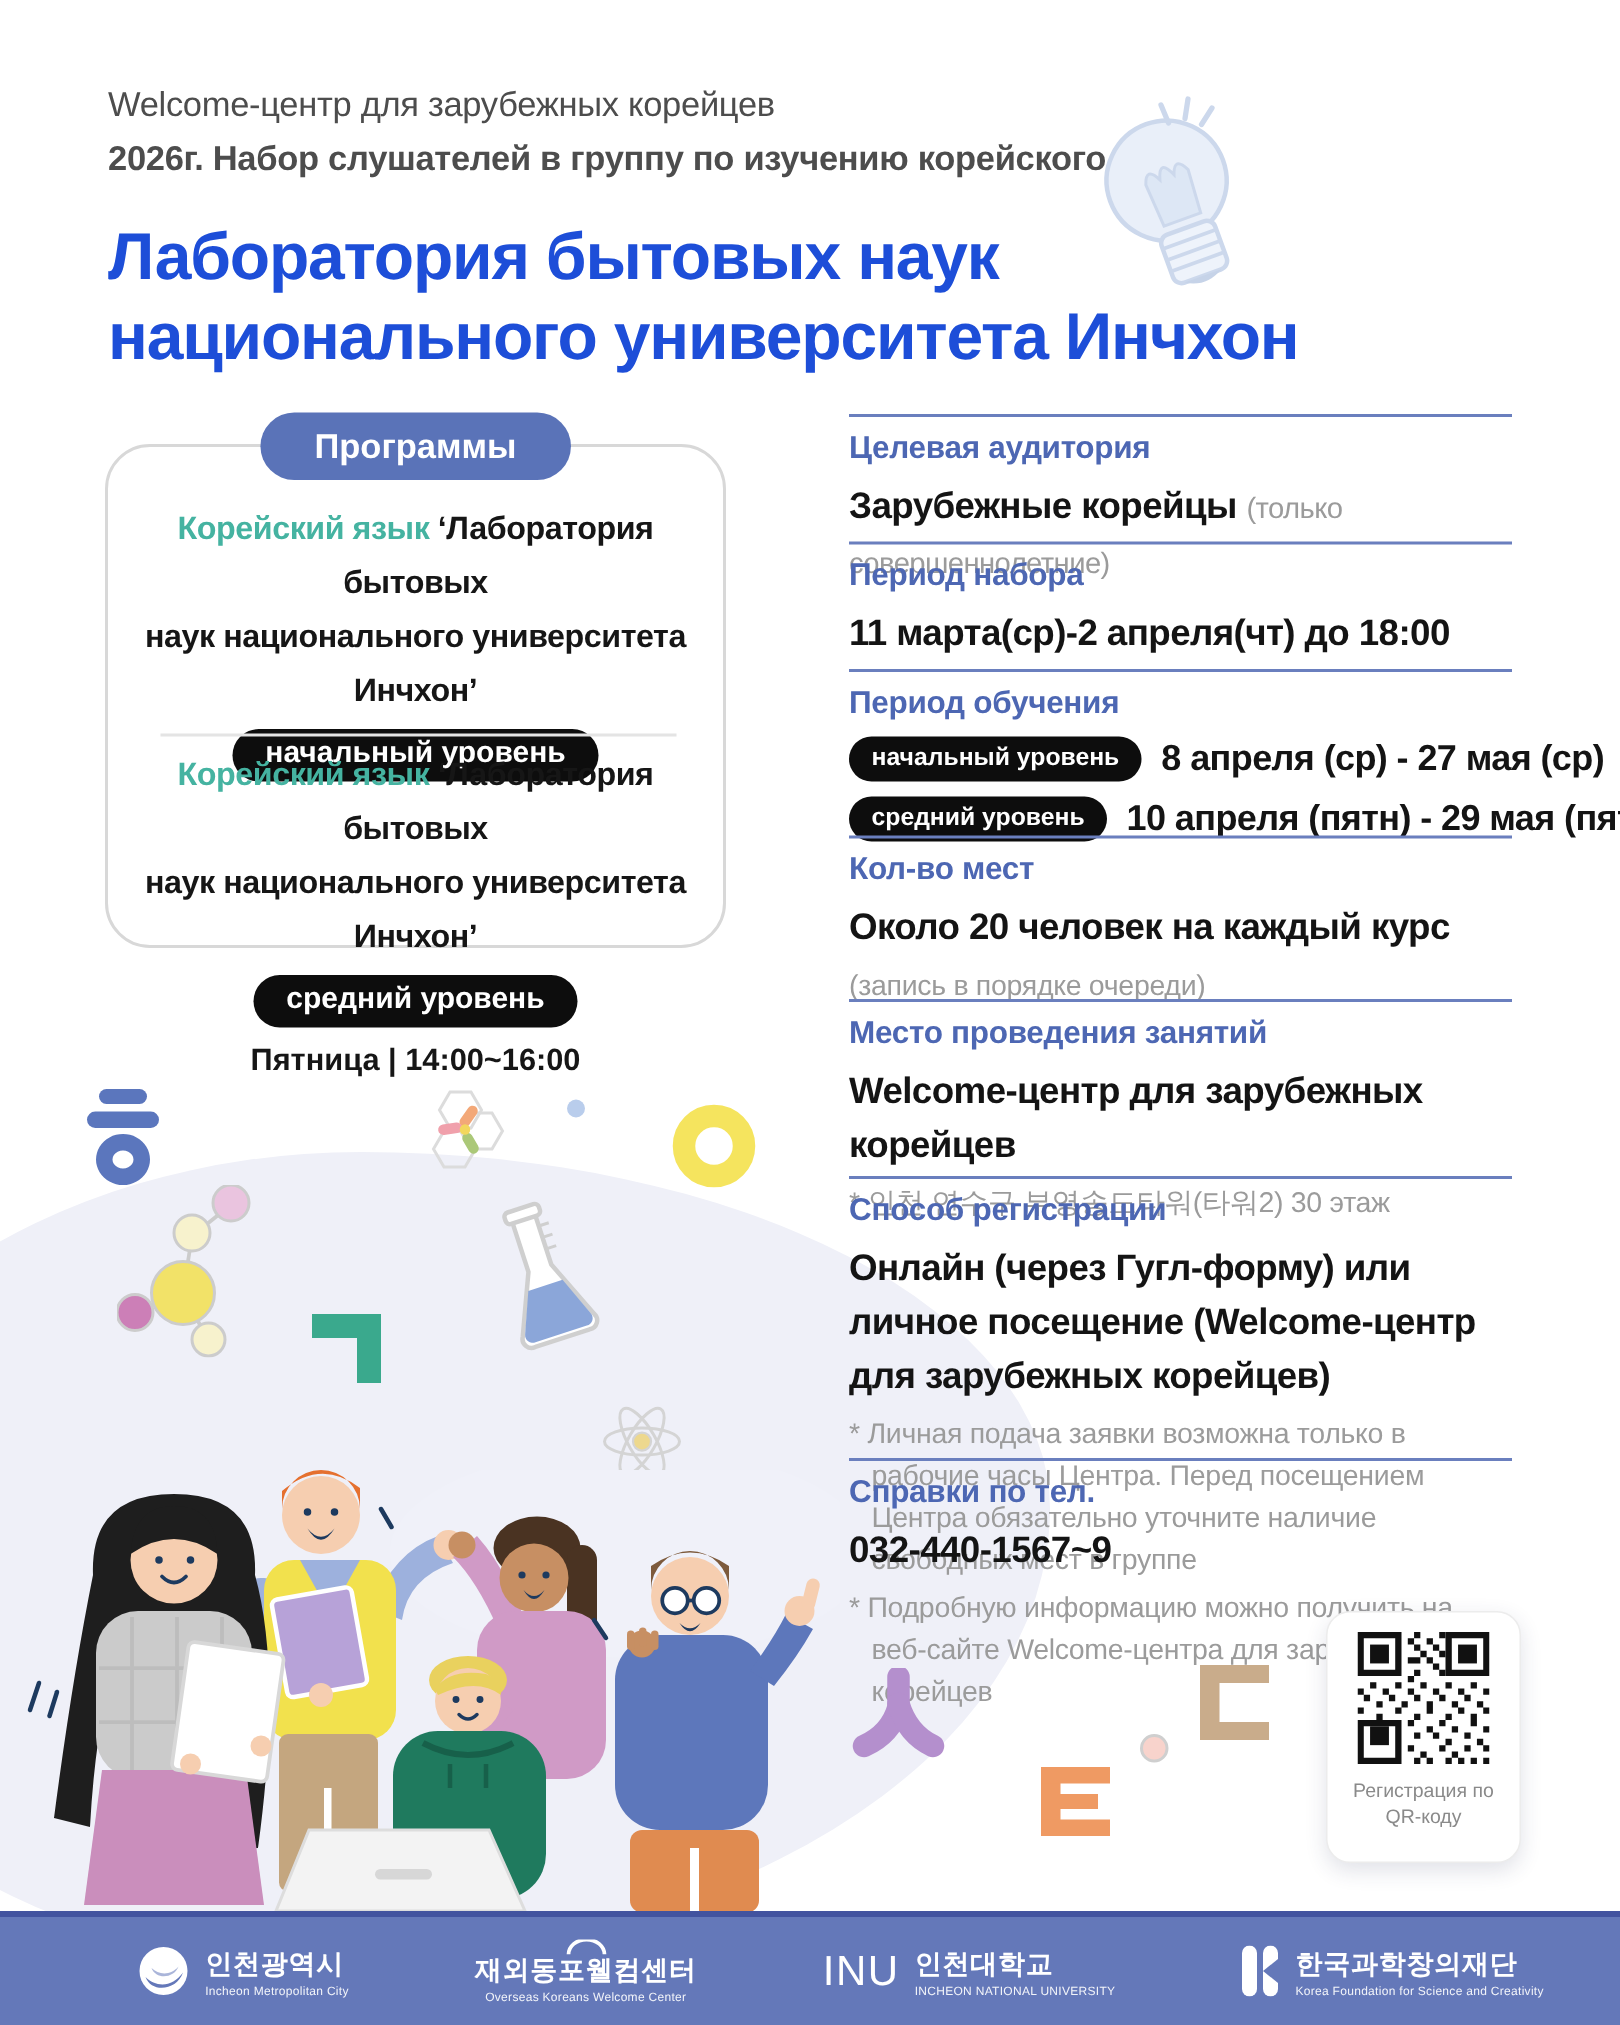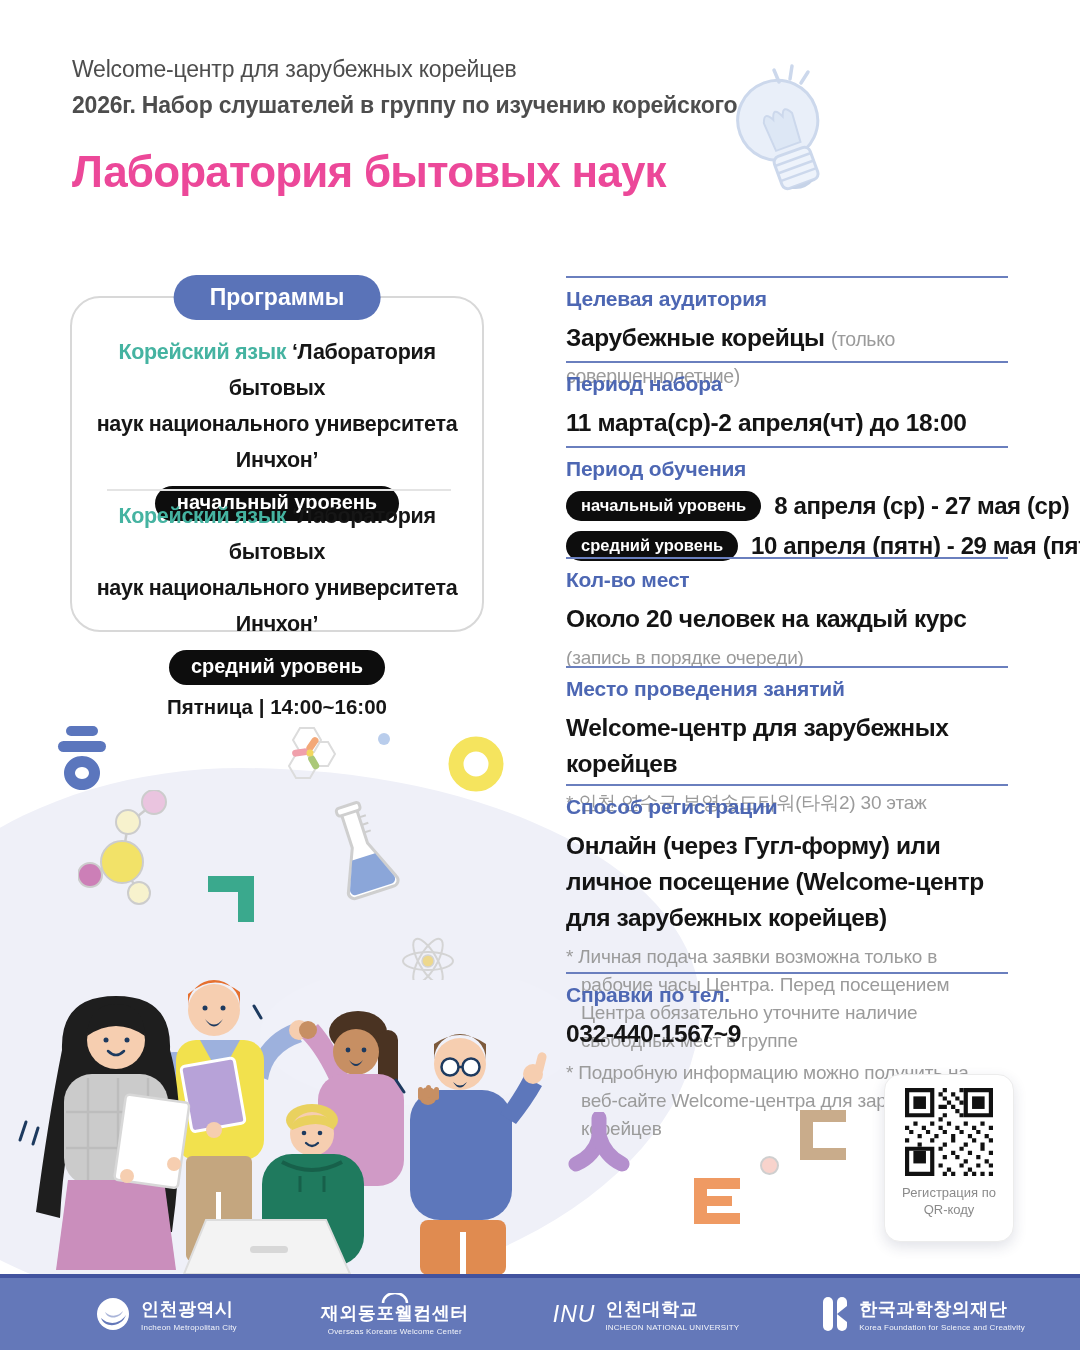--- a/index.html
+++ b/index.html
@@ -6,21 +6,21 @@
   .poster{
     position:relative; width:1080px; height:1350px; margin:0 auto;
     background:#ffffff; overflow:hidden;
     font-family:"Liberation Sans","DejaVu Sans",sans-serif;
     color:#141414;
   }
   
   .hdr{position:absolute; left:72px; top:56px;}
   .hdr .sub1{font-size:23px; color:#4d4d4d; font-weight:500; letter-spacing:-0.2px;}
   .hdr .sub2{font-size:23px; color:#4d4d4d; font-weight:700; margin-top:9px; letter-spacing:-0.2px;}
-  .hdr .title{margin-top:26px; font-size:44px; line-height:53px; font-weight:800; color:#ec4899; letter-spacing:-0.8px;}
+  .hdr .title{margin-top:26px; font-size:44px; line-height:53px; font-weight:800; color:#1d4ed8; letter-spacing:-0.8px;}
   
   .prog-card{
     position:absolute; left:70px; top:296px; width:414px; height:336px;
     border:2px solid #d8d8d8; border-radius:30px; background:#fff; box-sizing:border-box;
   }
   .prog-badge{
     position:absolute; left:50%; top:-23px; transform:translateX(-50%);
     background:var(--accent,#5a73b8); color:#fff; font-weight:700; font-size:23px;
     padding:9px 36px; border-radius:26px; white-space:nowrap;
   }
@@ -54,21 +54,21 @@
   .qr-cap{margin:4px 10px 0; font-size:13px; line-height:17px; color:#8a8a8a;}
   
   .footer{
     position:absolute; left:0; bottom:0; width:1080px; height:76px;
     background:var(--footer,#6478b9); border-top:4px solid #42539f; box-sizing:border-box;
     display:flex; align-items:center; justify-content:center; gap:84px; padding-left:40px; z-index:5;
   }
   .logo-group{display:flex; align-items:center; gap:10px; color:#fff;}
   .logo-kr{font-size:18px; font-weight:700; letter-spacing:0.5px;}
   .logo-en{font-size:8px; opacity:.92; margin-top:2px; letter-spacing:0.2px;}
-  .inu-mark{font-size:23px; font-weight:300; font-style:italic; letter-spacing:1px; color:#fff;}
+  .inu-mark{font-size:28px; font-weight:300; letter-spacing:1px; color:#fff;}
   
   .deco{position:absolute; z-index:1;}
   .blob{
     position:absolute; left:-150px; top:768px; width:850px; height:540px; z-index:0;
     background:#eff0f8; border-radius:46% 54% 58% 42% / 52% 44% 56% 48%;
   }
   .dot{position:absolute; border-radius:50%;}
   .people{position:absolute; left:0; top:980px; z-index:2;}
 </style>
 </head>
@@ -76,20 +76,21 @@
 
 <div class="poster">
 
   <div class="blob"></div>
 
   <div class="hdr">
     <div class="sub1">Welcome-центр для зарубежных корейцев</div>
     <div class="sub2">2026г. Набор слушателей в группу по изучению корейского языка</div>
     <div class="title">
       <div>Лаборатория бытовых наук</div>
+      <div>национального университета Инчхон</div>
     </div>
   </div>
 
   <svg class="deco" style="left:722px; top:58px;" width="130" height="150" viewBox="0 0 130 150">
     <g transform="rotate(-20 60 80)">
       <circle cx="62" cy="62" r="40" fill="#e9eff9" stroke="#ccd8ec" stroke-width="3"></circle>
       <path d="M48,60 q4,-12 10,0 q4,-14 10,0 q4,-12 10,0 l-2,30 l-26,0 Z" fill="#dde7f5" stroke="#ccd8ec" stroke-width="2"></path>
       <rect x="44" y="96" width="38" height="34" rx="6" fill="#eef3fb" stroke="#ccd8ec" stroke-width="3"></rect>
       <line x1="44" y1="104" x2="82" y2="104" stroke="#ccd8ec" stroke-width="2.5"></line>
       <line x1="44" y1="112" x2="82" y2="112" stroke="#ccd8ec" stroke-width="2.5"></line>

